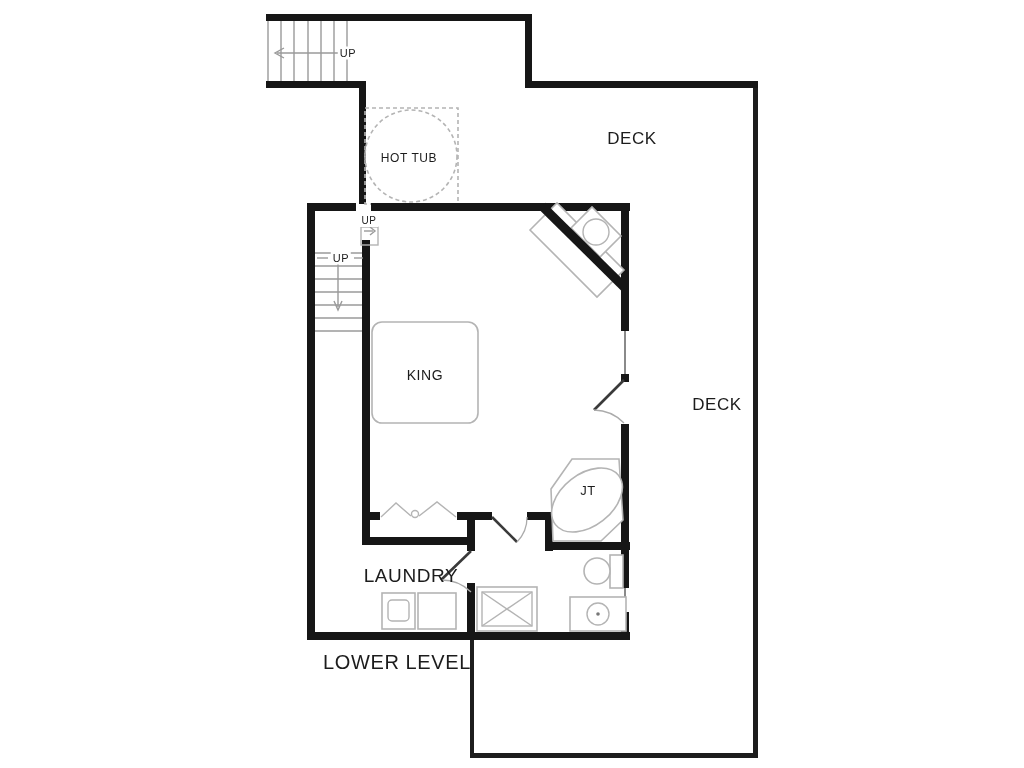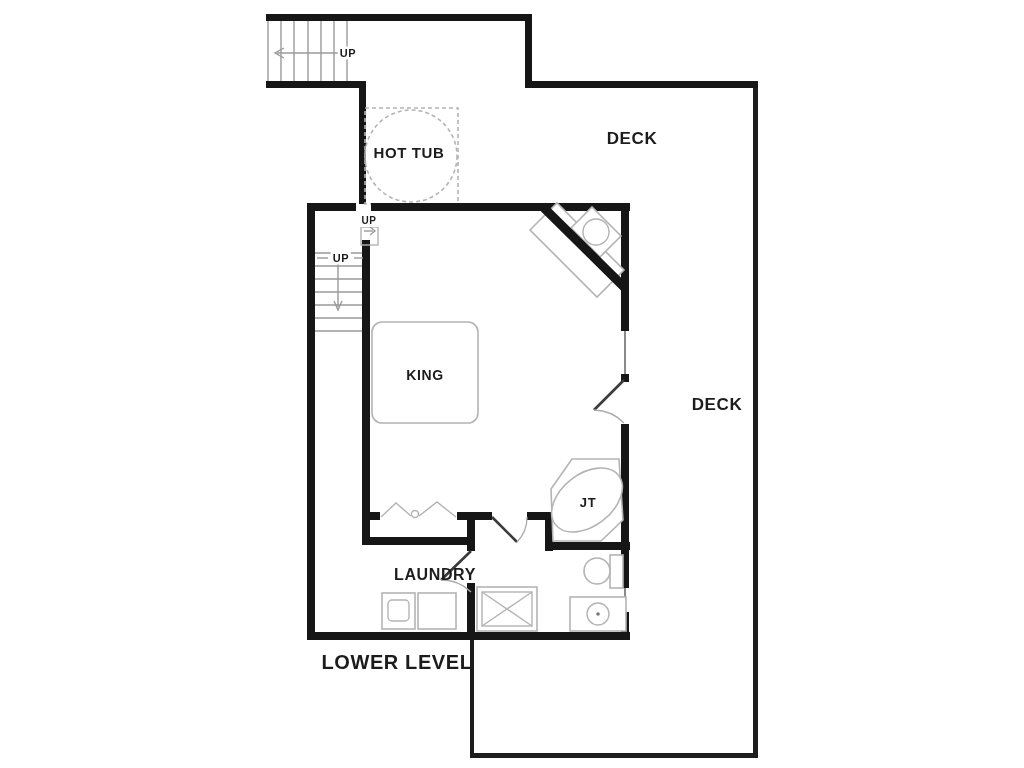--- a/index.html
+++ b/index.html
@@ -14,21 +14,21 @@
   .deck-line{fill:var(--deck);}
   .fixture{stroke:var(--fixture);stroke-width:1.6;fill:#fff;}
   .fixture-open{stroke:var(--fixture);stroke-width:1.4;fill:none;}
   .dashed{stroke:var(--fixture);stroke-width:1.6;fill:none;stroke-dasharray:4 3;}
   .tread{stroke:var(--tread);stroke-width:1.4;fill:none;}
   .arrow{stroke:var(--tread);stroke-width:1.4;fill:none;}
   .door-leaf{stroke:var(--door);stroke-width:2.6;fill:none;}
   .door-arc{stroke:var(--arc);stroke-width:1.3;fill:none;}
   .window-line{stroke:var(--window);stroke-width:2;fill:none;}
   .label{position:absolute;transform:translate(-50%,-50%);font-family:"Liberation Sans",sans-serif;
-         font-weight:bold;color:var(--text);letter-spacing:.6px;white-space:nowrap;line-height:1;}
+         font-weight:normal;color:var(--text);letter-spacing:.6px;white-space:nowrap;line-height:1;}
   .label.bgpad{background:var(--bg);padding:1px 2px;}
 </style>
 </head>
 <body>
 
 <div class="plan">
   <svg width="1024" height="768" viewBox="0 0 1024 768">
 
     <g>
       <rect class="deck-line" x="753" y="81" width="5" height="677"></rect>
@@ -176,28 +176,28 @@
     </g>
     <g>
       <rect class="fixture" x="418" y="593" width="38" height="36"></rect>
     </g>
   </svg>
 
   <div class="label bgpad" style="left:348px;top:53px;font-size:11px;">UP</div>
 
   <div class="label" style="left:632px;top:138px;font-size:17px;">DECK</div>
 
-  <div class="label bgpad" style="left:409px;top:152px;font-size:15px;">HOT TUB</div>
+  <div class="label bgpad" style="left:409px;top:158px;font-size:12px;">HOT TUB</div>
 
   <div class="label bgpad" style="left:369px;top:221px;font-size:10px;">UP</div>
 
   <div class="label bgpad" style="left:341px;top:258px;font-size:11px;">UP</div>
 
   <div class="label" style="left:425px;top:375px;font-size:14px;text-align:center;">KING</div>
 
   <div class="label" style="left:717px;top:404px;font-size:17px;">DECK</div>
 
-  <div class="label" style="left:588px;top:502px;font-size:13px;">JT</div>
-
-  <div class="label" style="left:435px;top:575px;font-size:16px;">LAUNDRY</div>
+  <div class="label" style="left:588px;top:490px;font-size:13px;">JT</div>
+
+  <div class="label" style="left:411px;top:575px;font-size:19px;">LAUNDRY</div>
 
   <div class="label" style="left:397px;top:662px;font-size:20px;">LOWER LEVEL</div>
 </div>
 
 </body></html>

